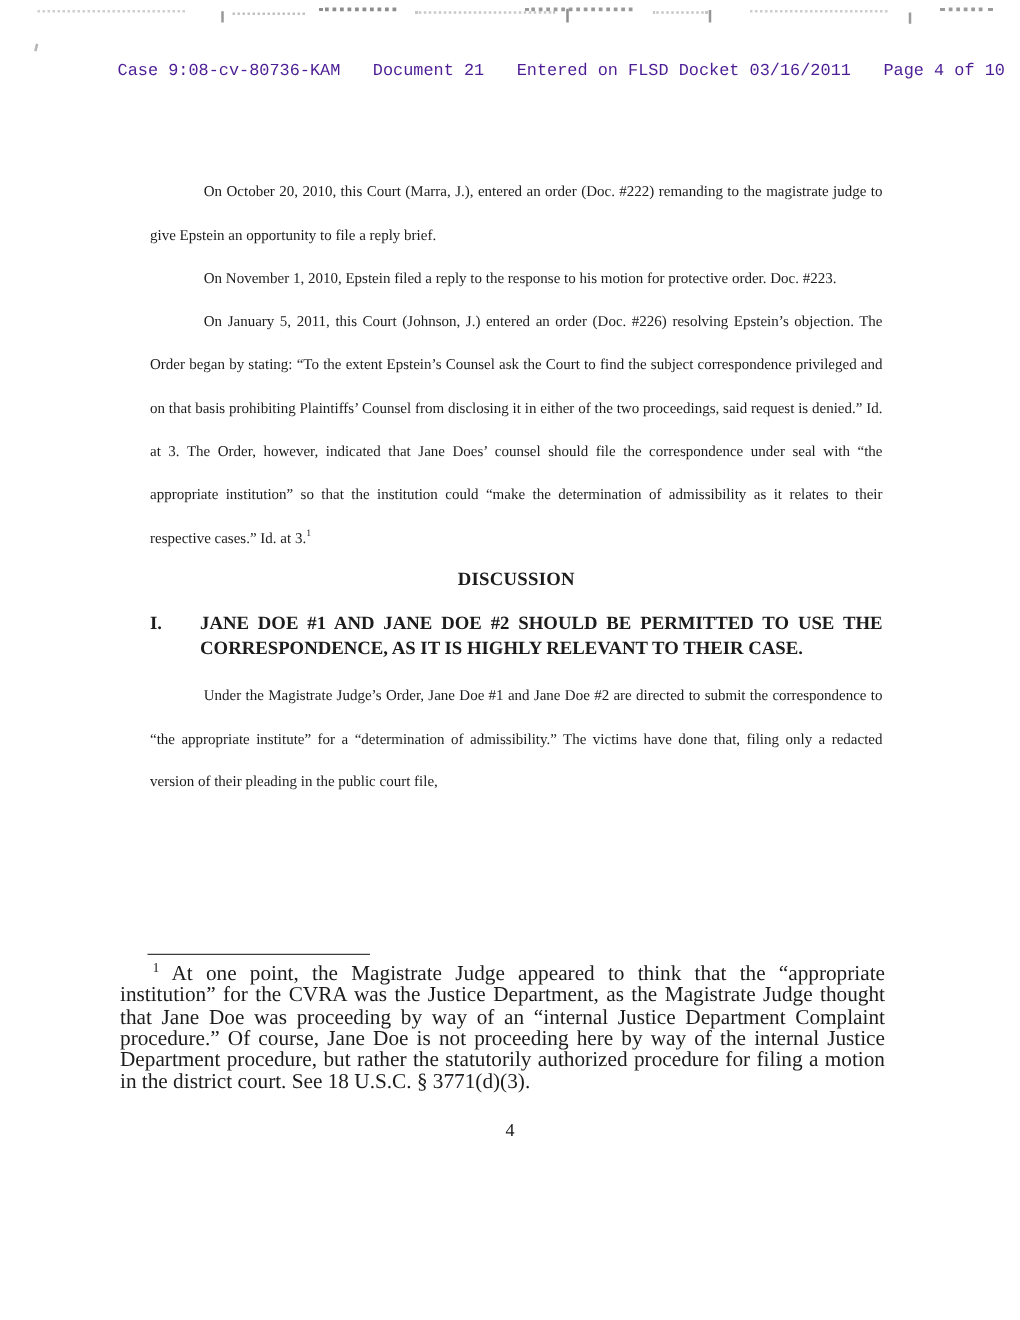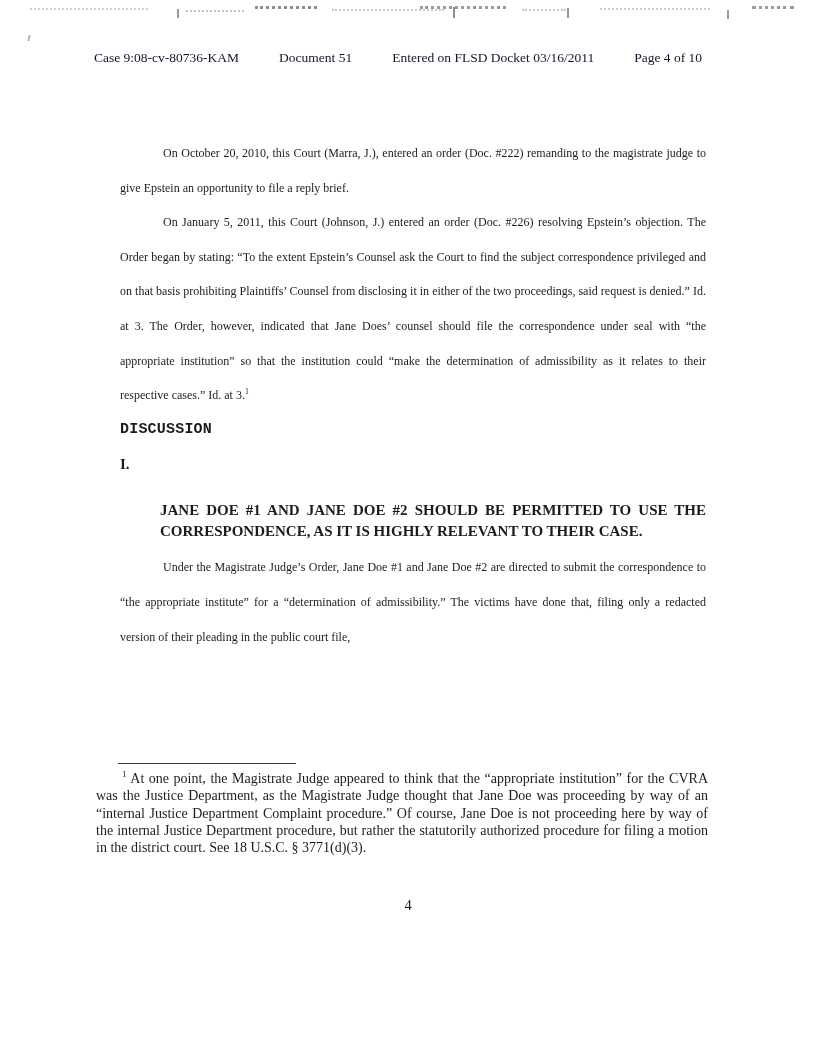--- a/index.html
+++ b/index.html
@@ -8,63 +8,62 @@
     background: #ffffff;
     position: relative;
     font-family: "Liberation Serif", serif;
     color: #1c1c1c;
     overflow: hidden;
   }
   .mark { position: absolute; }
 
   .stamp {
     position: absolute; top: 50px; left: 94px;
-    display: flex; gap: 40px; white-space: nowrap;
-    font-family: Liberation Serif, serif;
-    font-size: 13.5px; color: #0f172a;
+    display: flex; gap: 26px; white-space: nowrap;
+    font-family: Liberation Mono, monospace;
+    font-size: 13.5px; color: #4c1d95;
   }
 
   .main { position: absolute; top: 136px; left: 120px; width: 586px; }
 
   .para {
     margin: 0;
     font-size: 12px;
     line-height: 34.6px;
     text-align: justify;
     text-indent: 43px;
   }
 
   .discussion {
     margin: 0;
     font-size: 15px;
     line-height: 34.6px;
     font-weight: 700;
-    text-align: left;
+    text-align: center;
     letter-spacing: 0.2px;
-    font-family: Liberation Mono, monospace;
   }
 
   .section-heading {
     display: flex;
     margin: 7px 0 9px 0;
     font-weight: 700;
     font-size: 15px;
     line-height: 20.5px;
   }
   .sec-num { flex: 0 0 40px; }
-  .sec-title { flex: 1; text-align: justify; margin-top: 46px; }
+  .sec-title { flex: 1; text-align: justify; }
 
   .footnote { position: absolute; top: 763px; left: 96px; width: 612px; }
   .fn-rule {
     width: 178px; height: 1px; background: #3c3c3c;
     margin-left: 22px; margin-bottom: 6px;
   }
   .fn-text {
     margin: 0;
-    font-size: 14px;
+    font-size: 17px;
     line-height: 17.3px;
     text-align: justify;
     text-indent: 26px;
   }
 
   sup { font-size: 0.65em; line-height: 0; }
   .it { }
 
   .page-number {
     position: absolute; top: 897px; left: 0; width: 100%;
@@ -87,27 +86,28 @@
     <span class="mark" style="top:6px;left:752px;width:42px;border-top:3px dotted #9c9c9c;"></span>
     <span class="mark" style="top:9px;left:177px;width:2px;height:9px;background:#999;"></span>
     <span class="mark" style="top:7px;left:453px;width:2px;height:11px;background:#8f8f8f;"></span>
     <span class="mark" style="top:8px;left:567px;width:2px;height:10px;background:#979797;"></span>
     <span class="mark" style="top:10px;left:727px;width:2px;height:9px;background:#9c9c9c;"></span>
     <span class="mark" style="top:35px;left:28px;width:2px;height:6px;background:#b5b5b5;transform:rotate(14deg);"></span>
   </div>
 
   <div class="stamp">
     <span>Case 9:08-cv-80736-KAM</span>
-    <span>Document 51</span>
+    <span>Document 21</span>
     <span>Entered on FLSD Docket 03/16/2011</span>
     <span>Page 4 of 10</span>
   </div>
 
   <div class="main">
     <p class="para"><span>On October 20, 2010, this Court (Marra, J.), entered an order (Doc. #222) remanding to the magistrate judge to give Epstein an opportunity to file a reply brief.</span></p>
+    <p class="para"><span>On November 1, 2010, Epstein filed a reply to the response to his motion for protective order.  Doc. #223.</span></p>
     <p class="para"><span>On January 5, 2011, this Court (Johnson, J.) entered an order (Doc. #226)  resolving Epstein’s objection.  The Order began by stating: “To the extent Epstein’s Counsel ask the Court to find the subject correspondence privileged and on that basis prohibiting Plaintiffs’ Counsel from disclosing it in either of the two proceedings, said request is denied.”  </span><span class="it">Id.</span><span> at 3.  The Order, however, indicated that Jane Does’ counsel should file the correspondence under seal with “the appropriate institution” so that the institution could “make the determination of admissibility as it relates to their respective cases.”  </span><span class="it">Id.</span><span> at 3.</span><sup>1</sup></p>
 
     <h2 class="discussion">DISCUSSION</h2>
 
     <div class="section-heading">
       <span class="sec-num">I.</span>
       <span class="sec-title">JANE DOE #1 AND JANE DOE #2 SHOULD BE PERMITTED TO USE THE CORRESPONDENCE, AS IT IS HIGHLY RELEVANT TO THEIR CASE.</span>
     </div>
 
     <p class="para"><span>Under the Magistrate Judge’s Order, Jane Doe #1 and Jane Doe #2 are directed to submit the correspondence to “the appropriate institute” for a “determination of admissibility.”  The victims have done that, filing only a redacted version of their pleading in the public court file,</span></p>

